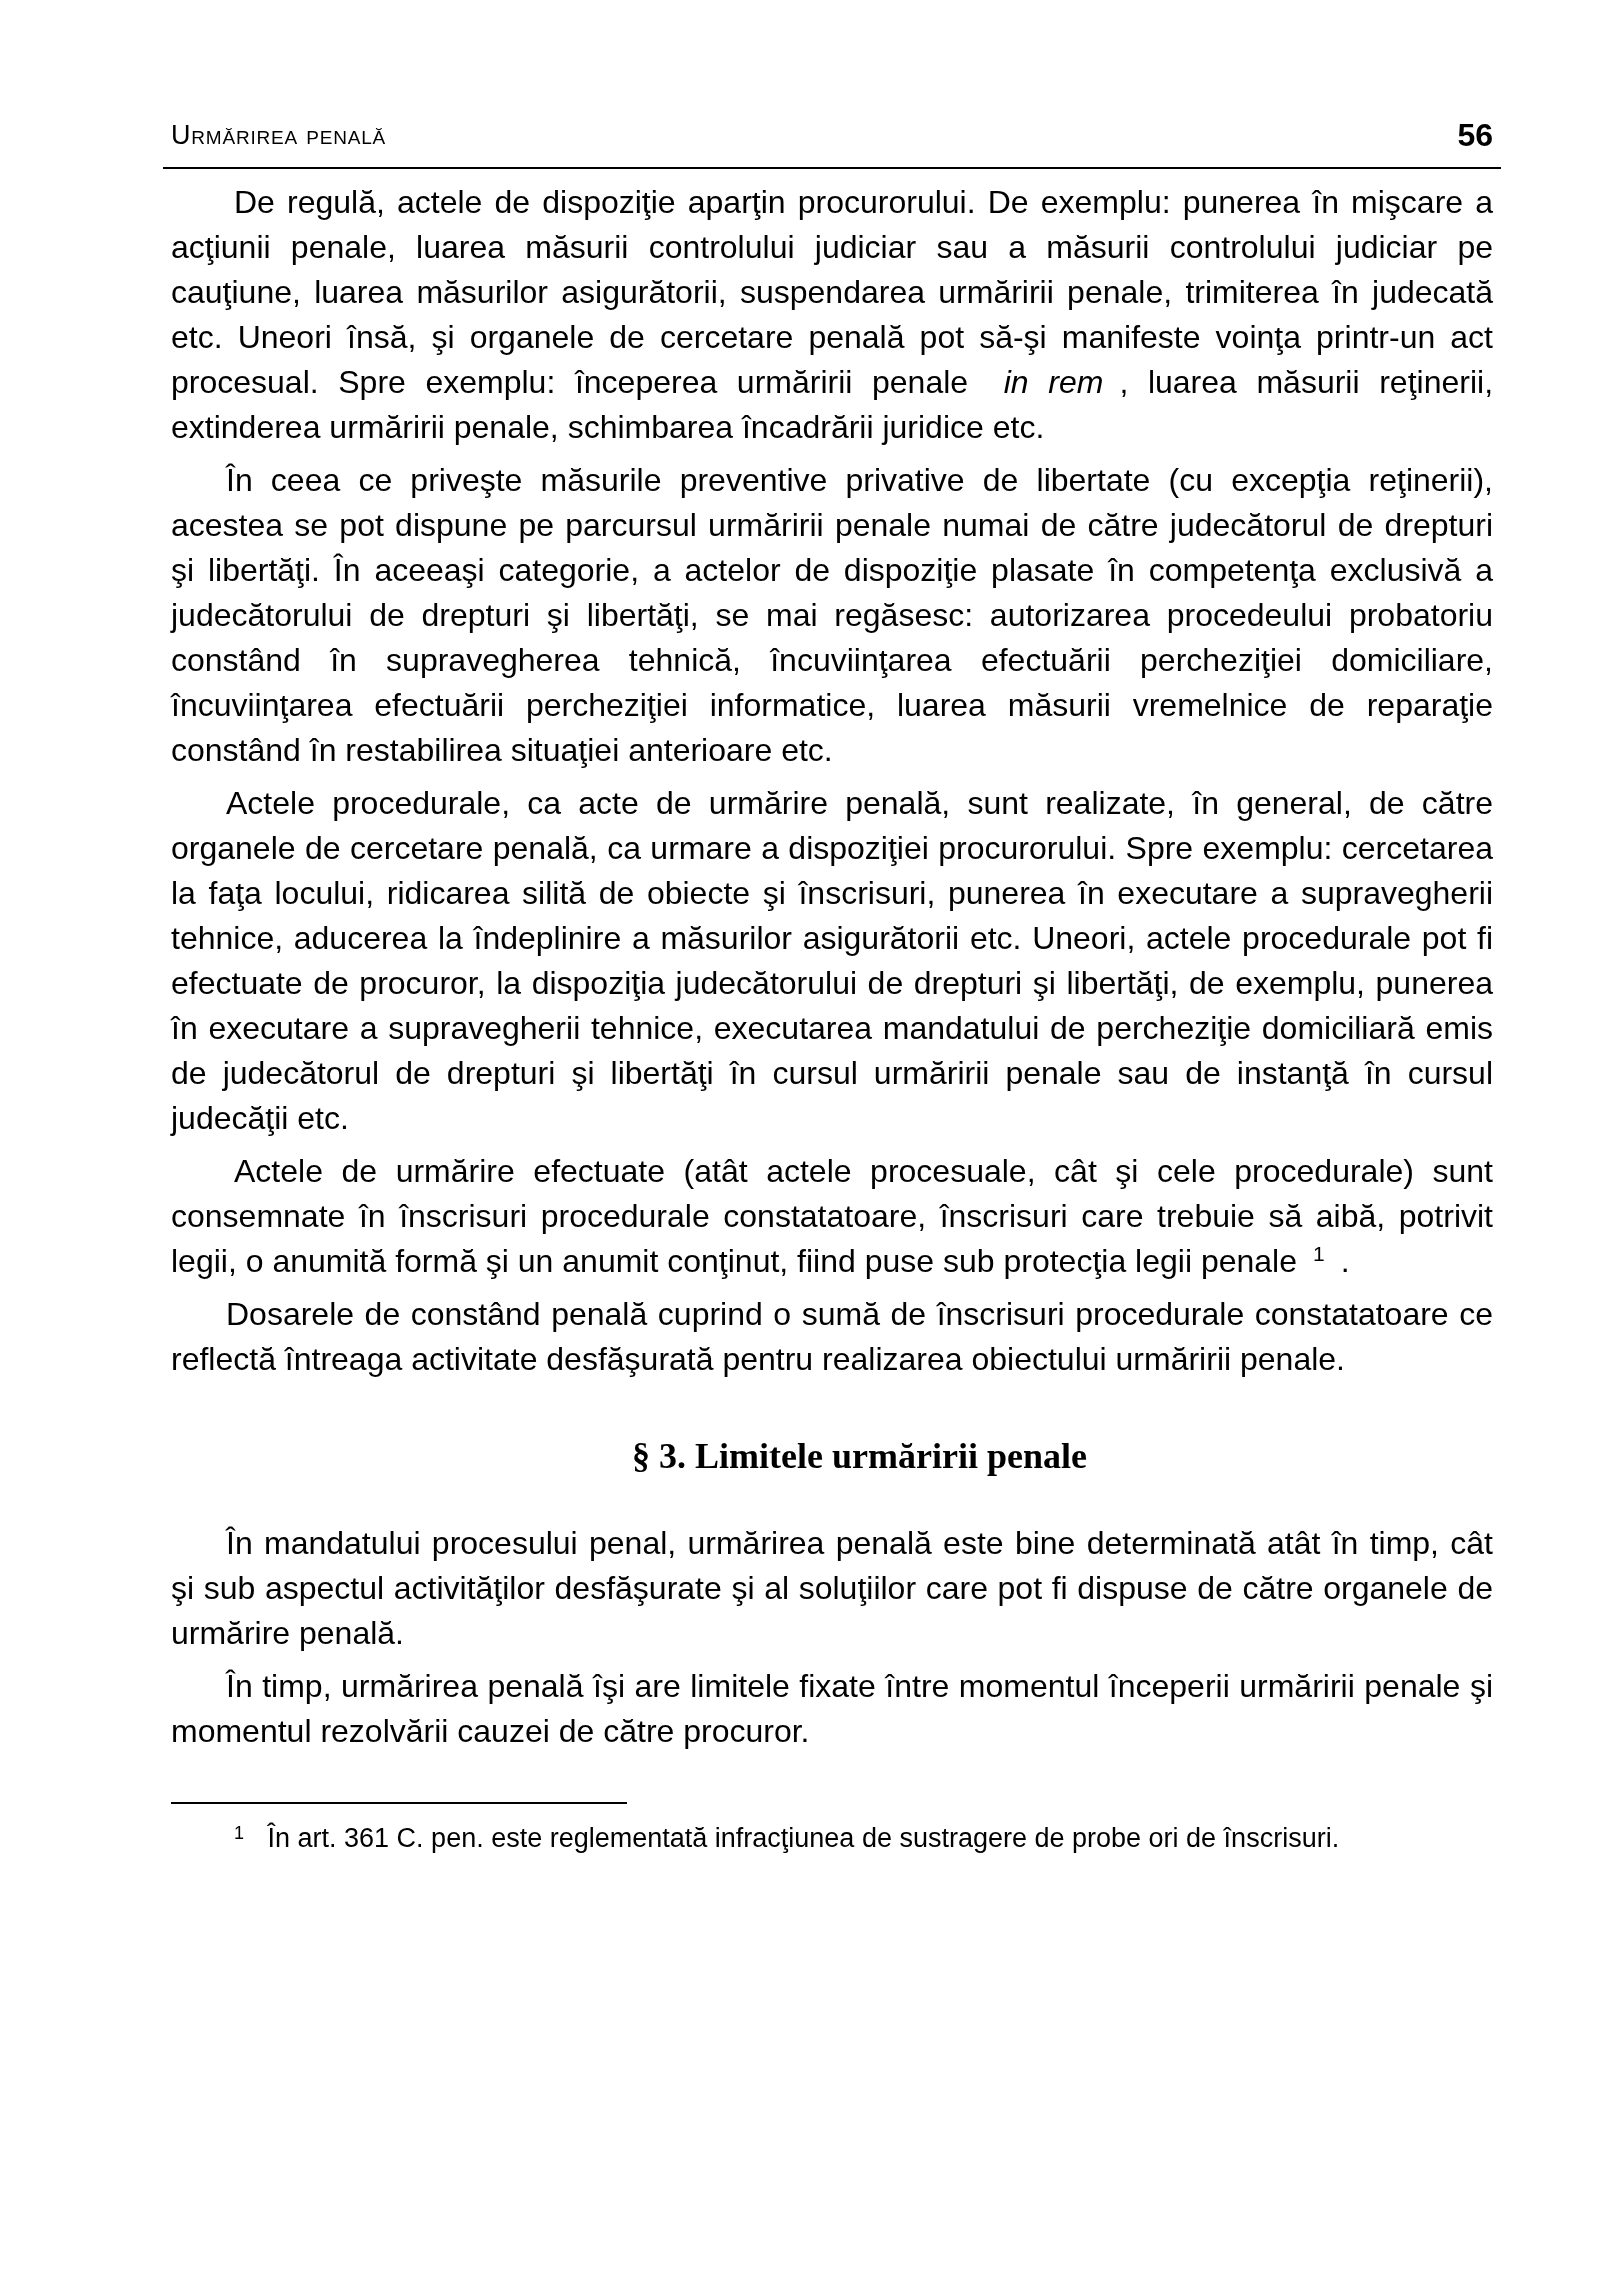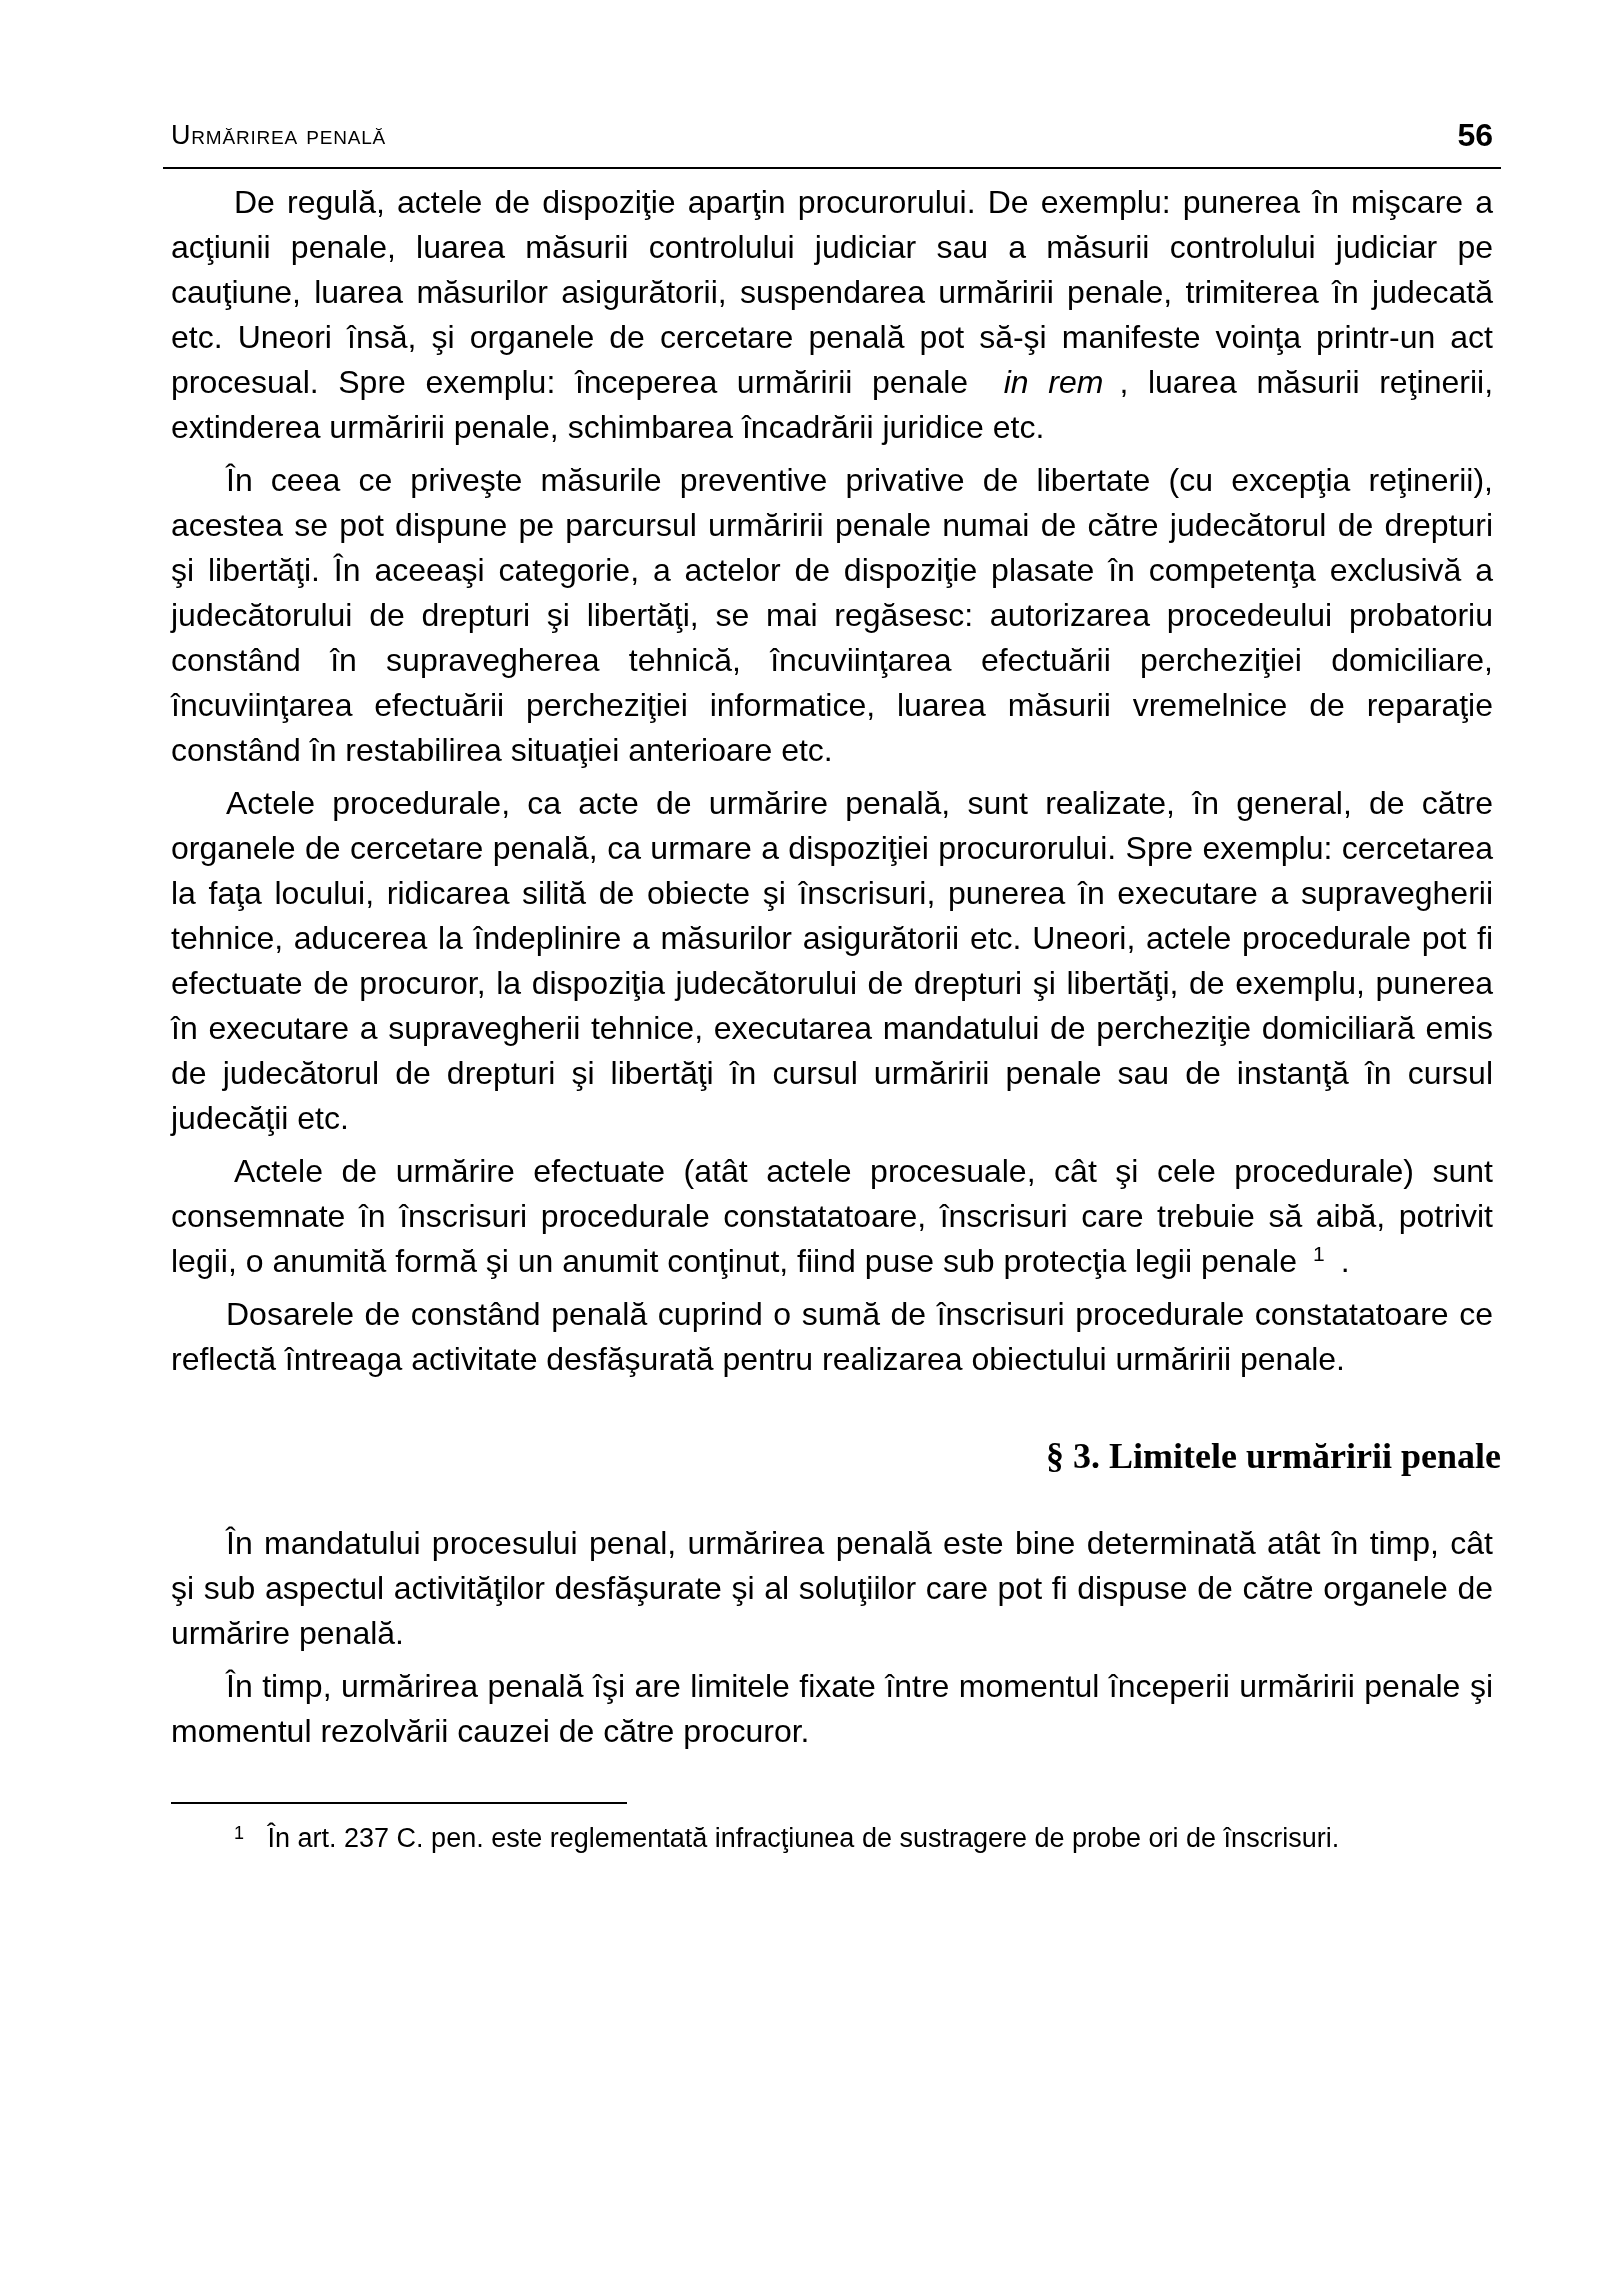--- a/index.html
+++ b/index.html
@@ -59,21 +59,21 @@
     vertical-align: baseline;
   }
 
   .section-heading {
     font-family: "Liberation Serif", serif;
     font-weight: bold;
     font-size: 36px;
     line-height: 42px;
     margin: 53px 0 44px 0;
     padding-left: 55px;
-    text-align: right;
+    text-align: center;
   }
 
   .footnote-area { margin-top: 48px; }
 
   .footnote-separator {
     width: 456px;
     border-top: 2.4px solid #000000;
     margin-bottom: 16px;
   }
 
@@ -115,18 +115,18 @@
       <h2 class="section-heading">§ 3. Limitele urmăririi penale</h2>
 
       <p class="body-par">În mandatului procesului penal, urmărirea penală este bine determinată atât în timp, cât şi sub aspectul activităţilor desfăşurate şi al soluţiilor care pot fi dispuse de către organele de urmărire penală.</p>
 
       <p class="body-par">În timp, urmărirea penală îşi are limitele fixate între momentul începerii urmăririi penale şi momentul rezolvării cauzei de către procuror.</p>
 
     </main>
 
     <footer class="footnote-area">
       <div class="footnote-separator"></div>
-      <p class="footnote-text"><sup class="fn-ref">1</sup> <span>În art. 237 C. pen. este reglementată infracţiunea de sustragere de probe ori de înscrisuri.</span></p>
+      <p class="footnote-text"><sup class="fn-ref">1</sup> <span>În art. 361 C. pen. este reglementată infracţiunea de sustragere de probe ori de înscrisuri.</span></p>
     </footer>
 
   </div>
 </div>
 
 
 </body></html>

